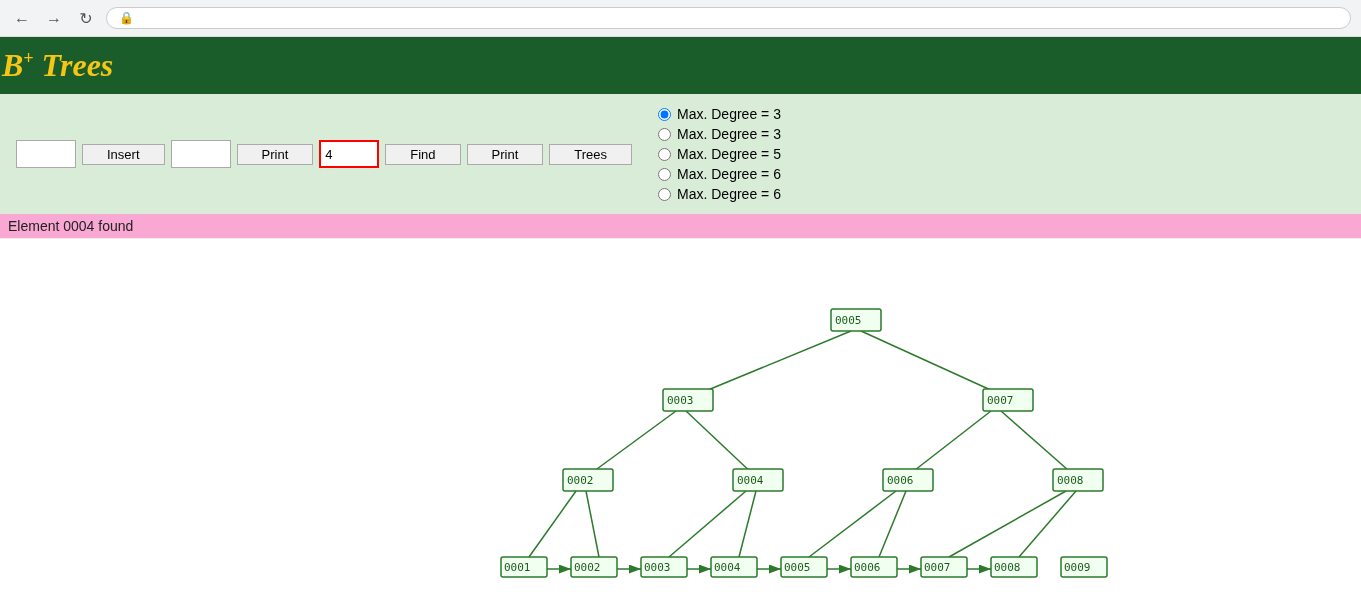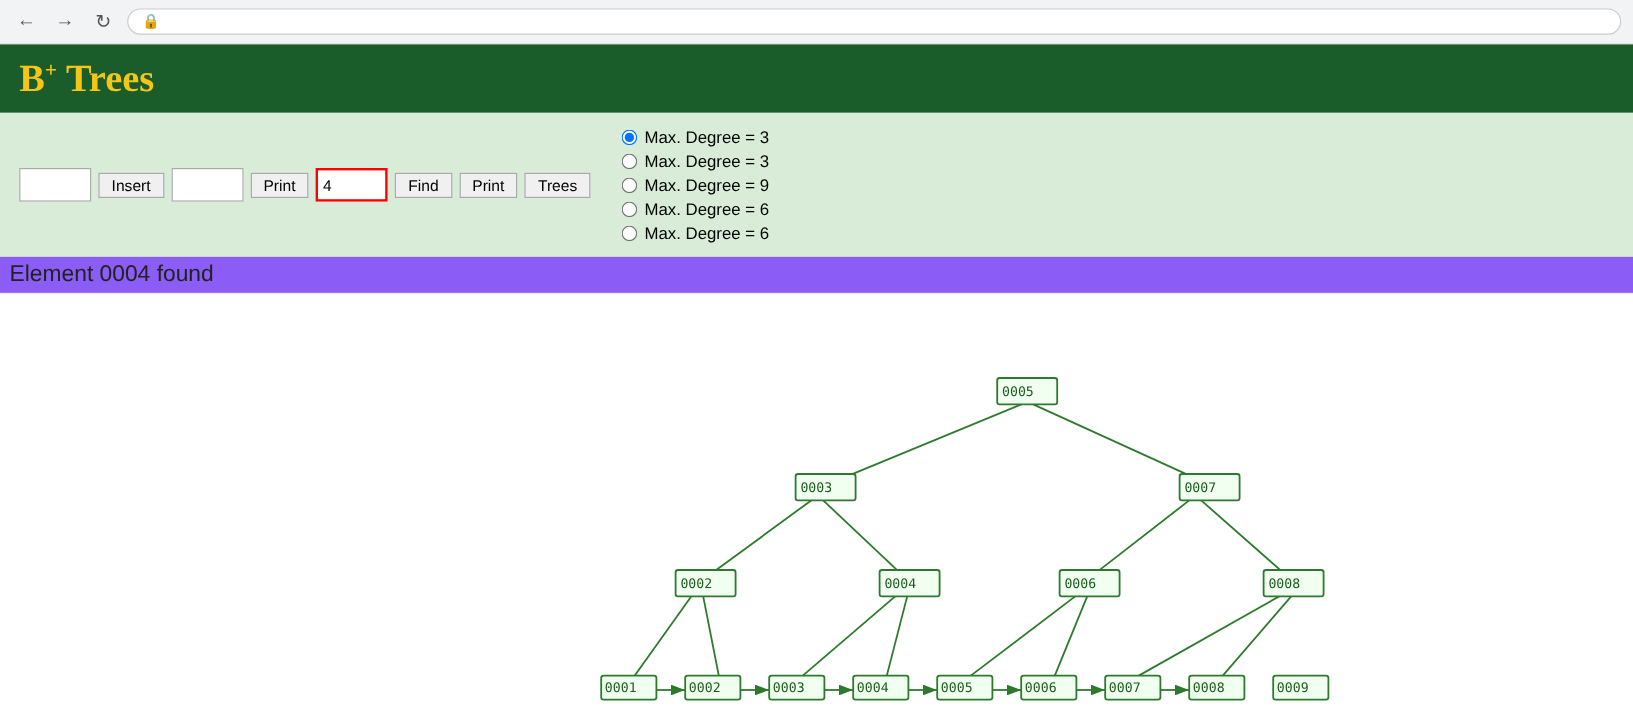--- a/index.html
+++ b/index.html
@@ -30,21 +30,22 @@
       font-size: 13px;
       display: flex;
       align-items: center;
       gap: 6px;
     }
     .lock-icon { color: #555; font-size: 12px; }
 
     
     .app-header {
       background: #1a5c2a;
-      padding: 10px 16px;
+      padding: 10px 2px;
+      font-style: italic;
     }
     .app-title {
       color: #f5c518;
       font-size: 32px;
       font-weight: bold;
       font-family: Georgia, serif;
     }
     .app-title sup {
       font-size: 18px;
       vertical-align: super;
@@ -64,21 +65,21 @@
       height: 28px;
       border: 1px solid #aaa;
       padding: 2px 4px;
       font-size: 13px;
     }
     .controls-bar input.find-input {
       border: 2px solid red;
     }
     .ctrl-btn {
       height: 21px;
-      padding: 0 10px;
+      padding: 0 24px;
       border: 1px solid #aaa;
       background: #f0f0f0;
       cursor: pointer;
       font-size: 13px;
     }
 
     .radio-group {
       margin-left: 20px;
       display: flex;
       flex-direction: column;
@@ -88,23 +89,23 @@
       display: flex;
       align-items: center;
       gap: 6px;
       font-size: 14px;
     }
     .radio-item input[type="radio"] { cursor: pointer; }
 
     
     .status-bar {
       padding: 4px 8px;
-      font-size: 19px;
+      font-size: 14px;
       color: #222;
-      background: #8b5cf6;
+      background: #f9a8d4;
       border-bottom: 1px solid #eee;
     }
 
     
     .tree-container {
       background: #fff;
       padding: 20px;
       min-height: 320px;
       position: relative;
       overflow: auto;
@@ -176,21 +177,21 @@
     <label class="radio-item">
       <input type="radio" name="degree" value="3" checked="" style="">
       <span>Max. Degree = 3</span>
     </label>
     <label class="radio-item">
       <input type="radio" name="degree" value="4" style="">
       <span>Max. Degree = 3</span>
     </label>
     <label class="radio-item">
       <input type="radio" name="degree" value="5" style="">
-      <span>Max. Degree = 9</span>
+      <span>Max. Degree = 5</span>
     </label>
     <label class="radio-item">
       <input type="radio" name="degree" value="6" style="">
       <span>Max. Degree = 6</span>
     </label>
     <label class="radio-item">
       <input type="radio" name="degree" value="7" style="">
       <span>Max. Degree = 6</span>
     </label>
   </div>

